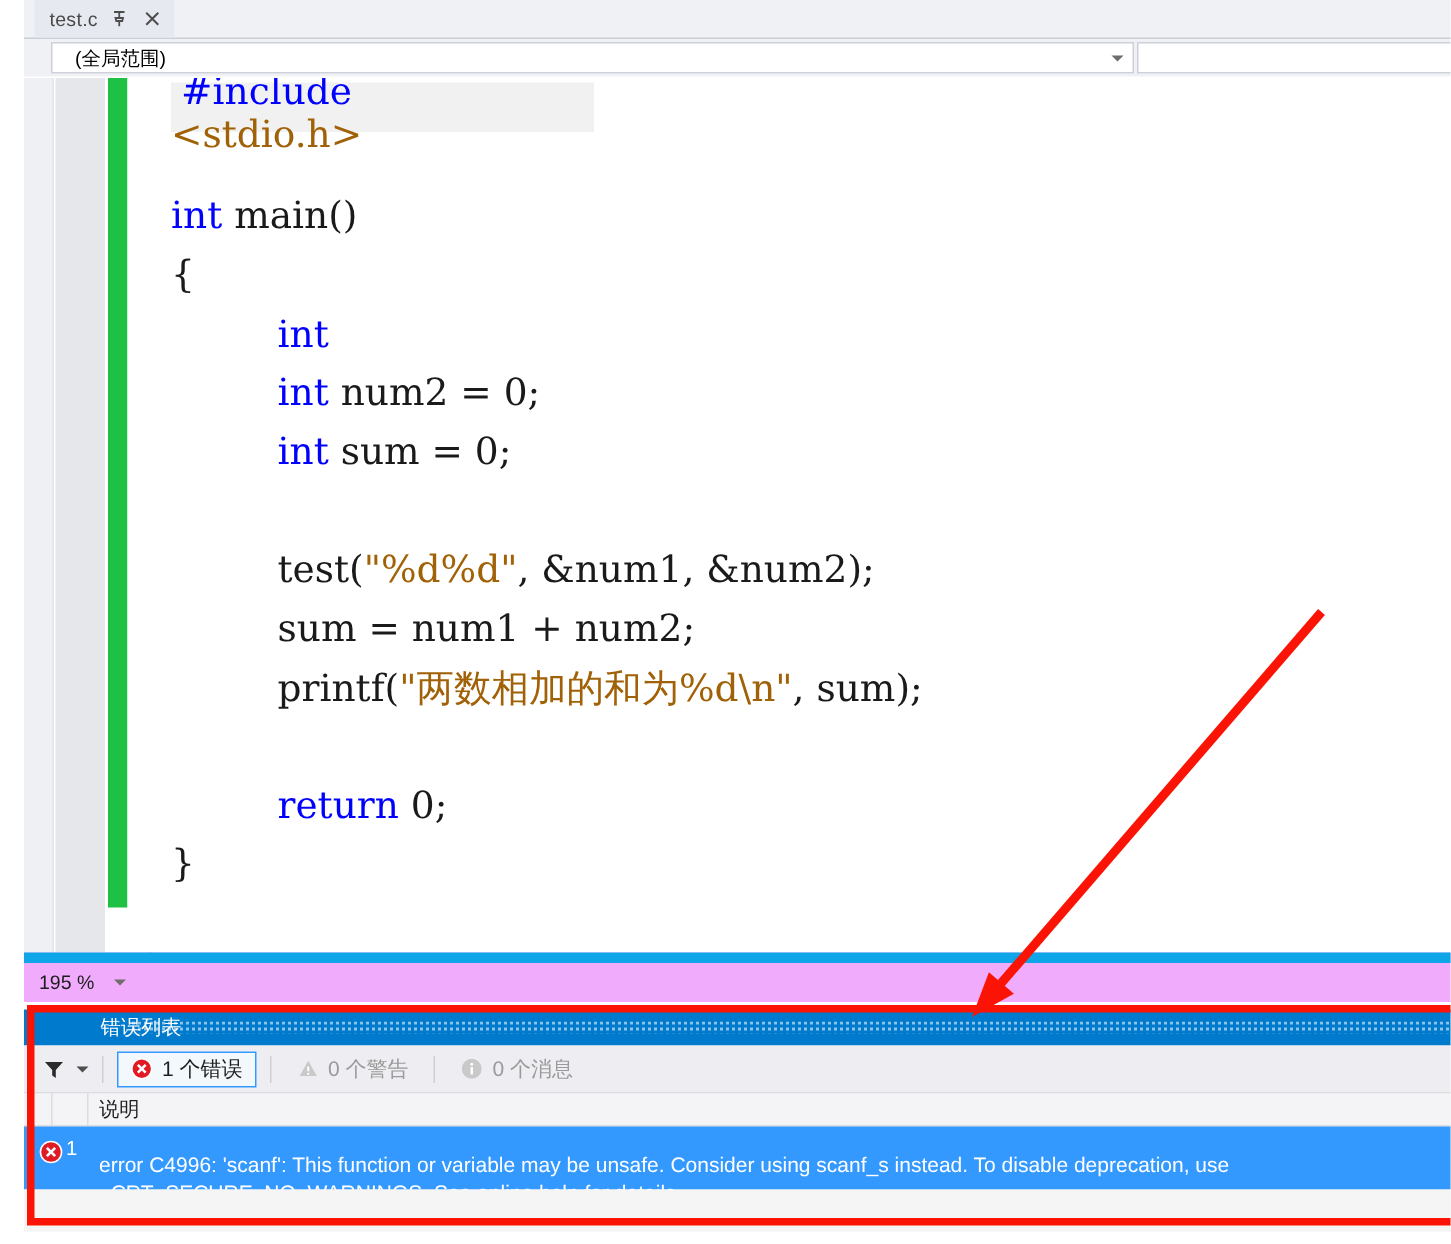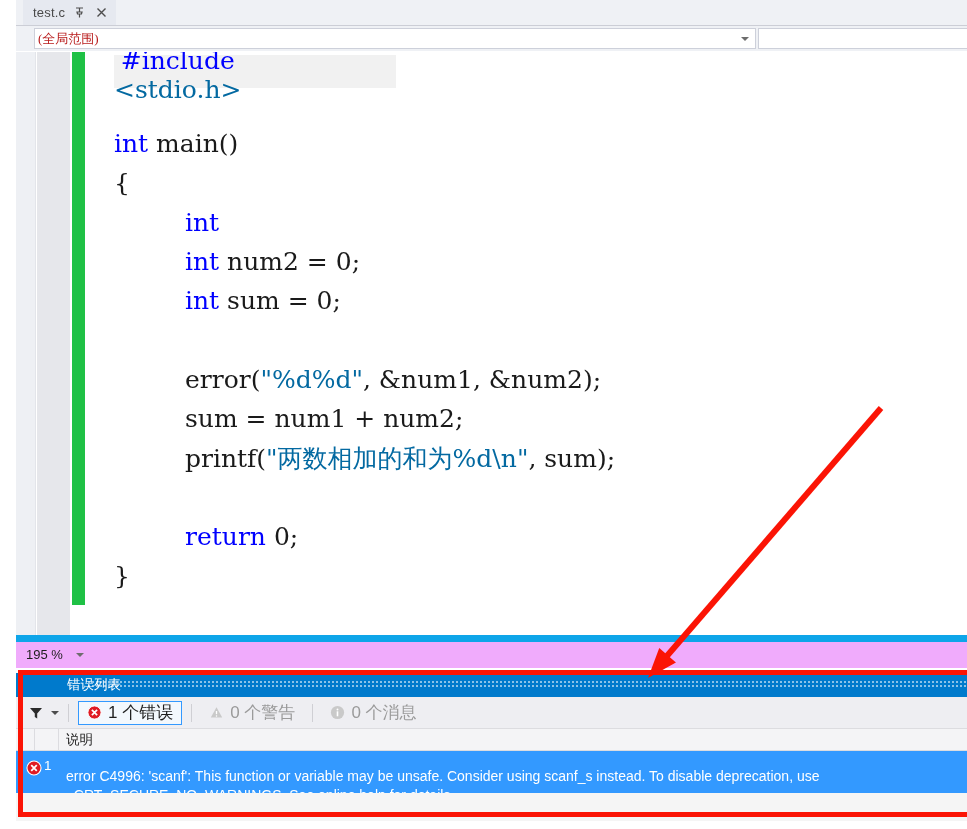--- a/index.html
+++ b/index.html
@@ -47,22 +47,22 @@
   .nav-combo {
     position: absolute; top: 2px; height: 21px;
     background: #ffffff;
     border: 1px solid #cdd0da;
     box-sizing: border-box;
     display: flex; align-items: center;
   }
   .nav-combo.scope { left: 18px; width: 722px; }
   .nav-combo.member { left: 742px; width: 224px; border-right: none; }
   .nav-combo-text {
-    font-size: 13px; color: #b91c1c; padding-left: 3px;
-    white-space: nowrap; overflow: hidden; font-family: Liberation Serif, serif;
+    font-size: 13px; color: #000000; padding-left: 15px;
+    white-space: nowrap; overflow: hidden;
   }
   .nav-caret {
     position: absolute; right: 6px; top: 50%; transform: translateY(-50%);
     width: 0; height: 0;
     border-left: 4.5px solid transparent;
     border-right: 4.5px solid transparent;
     border-top: 4.5px solid #6d6d6d;
   }
 
   
@@ -103,21 +103,21 @@
     font-size: 25px;
     color: #1a1a1a;
     white-space: pre;
     letter-spacing: 0px;
   }
   .hl-line {
     position: absolute; left: 29px; top: 3px; width: 282px; height: 33px;
     background: #f1f1f1;
   }
   .kw    { color: #0000ff; }
-  .str   { color: #0369a1; }
+  .str   { color: #a16207; }
   .plain { color: #1a1a1a; }
 
   
   .collapse-box {
     position: absolute; left: 75px; top: 141px;
     width: 18px; height: 18px;
     border: 2px solid #a0a0a0;
     background: #ffffff;
     box-sizing: border-box;
   }
@@ -188,21 +188,21 @@
     border-left: 4px solid transparent;
     border-right: 4px solid transparent;
     border-top: 4px solid #4d4d4d;
   }
   .tb-sep {
     width: 1px; height: 18px; background: #cfcfd4; margin: 0 9px;
   }
   .count-btn {
     display: flex; align-items: center; height: 24px;
     padding: 0 8px; box-sizing: border-box;
-    font-size: 17px;
+    font-size: 14px;
   }
   .count-btn.active {
     border: 1px solid #3399ff;
     background: #f3f8fd;
     color: #1e1e1e;
   }
   .count-btn.dim { color: #9a9a9a; }
   .count-btn .ci { margin-right: 6px; display: flex; }
 
   .el-header {
@@ -294,21 +294,21 @@
       <div class="hl-line"></div>
       <div id="code-lines">
           <div class="code-line" style="top: -6px; padding-left: 29px; flex-direction: column;"><span class="kw">#include</span><span class="str">&lt;stdio.h&gt;</span></div>
           <div class="code-line" style="top: 33.3px; padding-left: 29px;"></div>
           <div class="code-line" style="top: 72.6px; padding-left: 29px;"><span class="kw">int</span><span class="plain"> main()</span></div>
           <div class="code-line" style="top: 111.9px; padding-left: 29px;"><span class="plain">{</span></div>
           <div class="code-line" style="top: 151.2px; padding-left: 100px;"><span class="kw">int</span></div>
           <div class="code-line" style="top: 190.5px; padding-left: 100px;"><span class="kw">int</span><span class="plain"> num2 = 0;</span></div>
           <div class="code-line" style="top: 229.8px; padding-left: 100px;"><span class="kw">int</span><span class="plain"> sum = 0;</span></div>
           <div class="code-line" style="top: 269.1px; padding-left: 29px;"></div>
-          <div class="code-line" style="top: 308.4px; padding-left: 100px;"><span class="plain">error(</span><span class="str">"%d%d"</span><span class="plain">, &amp;num1, &amp;num2);</span></div>
+          <div class="code-line" style="top: 308.4px; padding-left: 100px;"><span class="plain">test(</span><span class="str">"%d%d"</span><span class="plain">, &amp;num1, &amp;num2);</span></div>
           <div class="code-line" style="top: 347.7px; padding-left: 100px;"><span class="plain">sum = num1 + num2;</span></div>
           <div class="code-line" style="top: 387px; padding-left: 100px;"><span class="plain">printf(</span><span class="str">"两数相加的和为%d\n"</span><span class="plain">, sum);</span></div>
           <div class="code-line" style="top: 426.3px; padding-left: 29px;"></div>
           <div class="code-line" style="top: 465.6px; padding-left: 100px;"><span class="kw">return</span><span class="plain"> 0;</span></div>
           <div class="code-line" style="top: 504.9px; padding-left: 29px;"><span class="plain">}</span></div>
         </div>
     </div>
   </div>
 
   <div class="editor-status">

